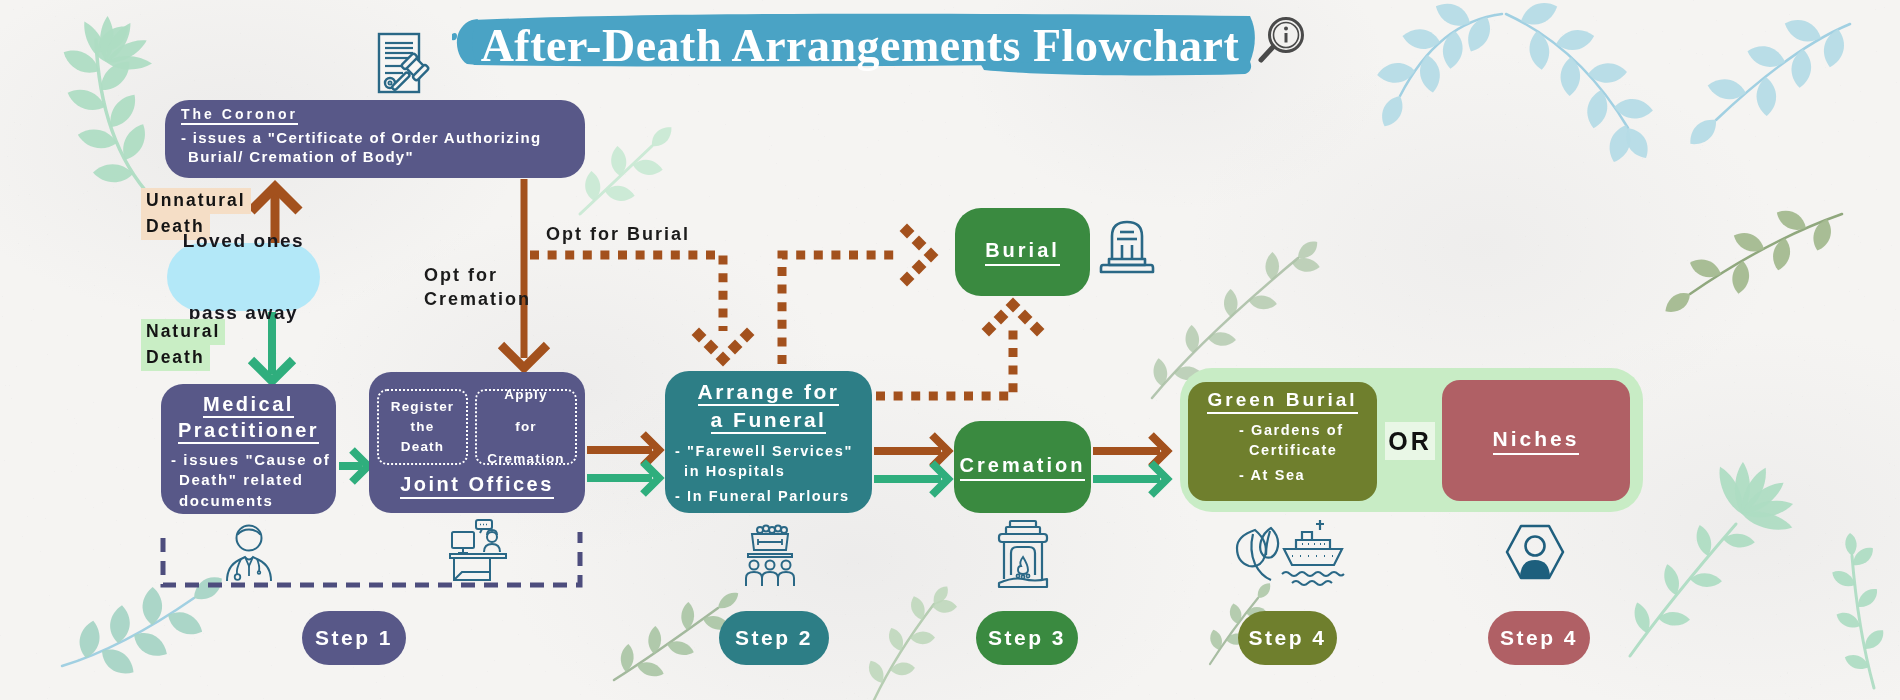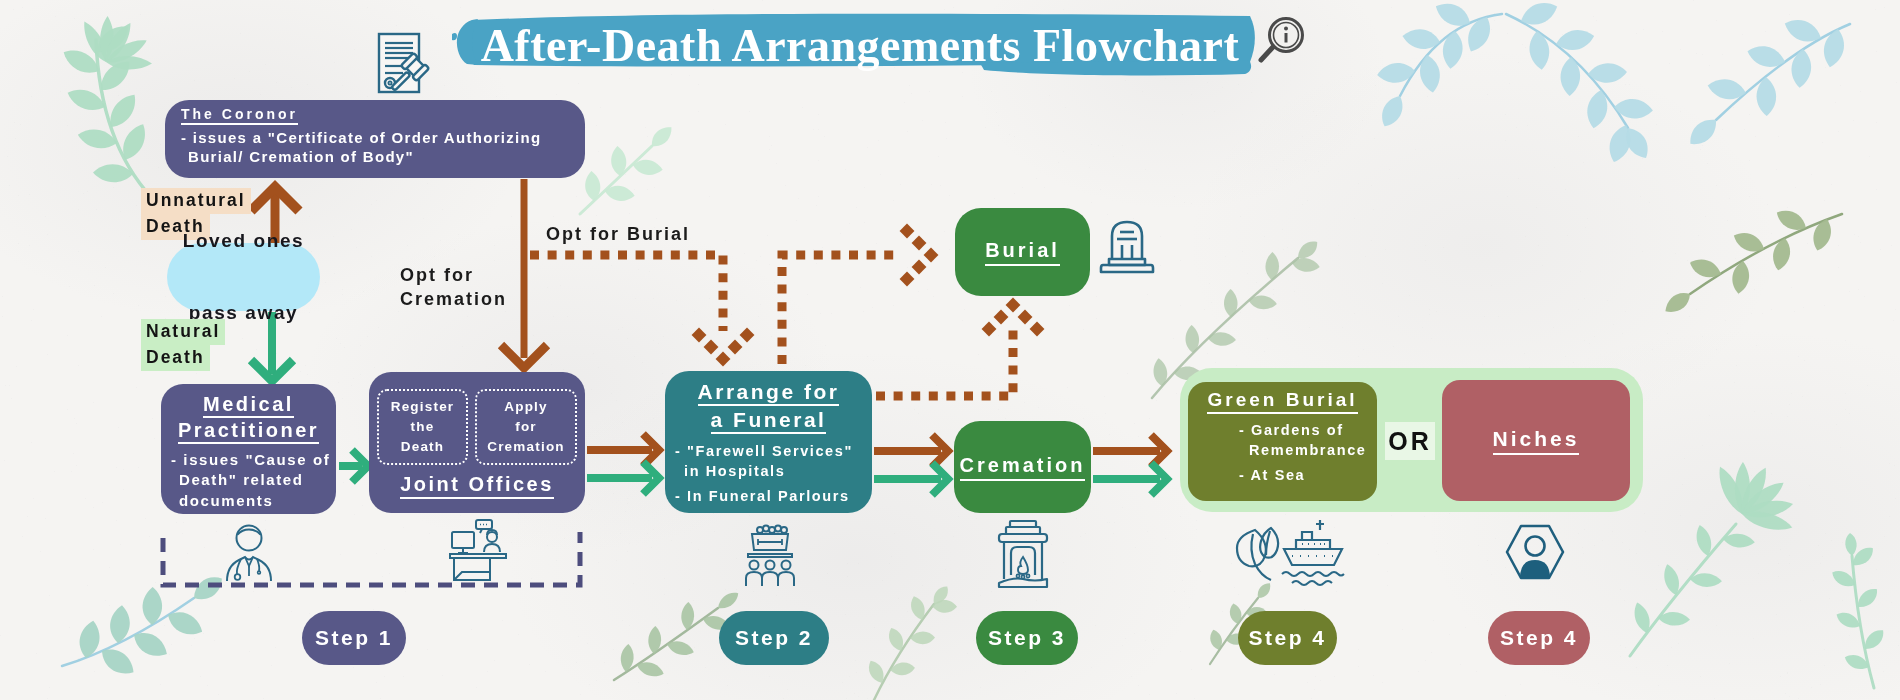--- a/index.html
+++ b/index.html
@@ -54,37 +54,37 @@
   #natural span { background:#c9eec5; }
 
   
   #loved { left:167px; top:243px; width:153px; height:68px; border-radius:34px; background:#b3e8f8;
            display:flex; flex-direction:column; align-items:center; justify-content:center;
            font-weight:bold; font-size:19px; letter-spacing:1.6px; color:#17171d; line-height:1.3;gap:47px; }
 
   
   .edge-label { font-weight:bold; font-size:18px; letter-spacing:2px; color:#1b1b1b; line-height:1.35; }
   #opt-burial { left:546px; top:222px; }
-  #opt-cremation { left:400px; top:263px; }
+  #opt-cremation { left:424px; top:263px; }
 
   
   #medical { left:161px; top:384px; width:175px; height:130px; border-radius:22px; padding-top:8px; text-align:center; }
   #medical .box-title { font-size:20px; line-height:1.2; letter-spacing:2.5px; }
   #medical .u { border-bottom-width:2px; padding-bottom:2px; }
   #medical .med-body { text-align:left; padding-left:10px; margin-top:6px; }
   #medical .body-line { font-size:15px; line-height:1.35; }
   #medical .body-line.ind { padding-left:8px; }
 
   
   #joint { left:369px; top:372px; width:216px; height:141px; border-radius:22px; }
   .subbox { position:absolute; border:2.5px dotted #fff; border-radius:10px; width:91px; height:76px; top:17px;
             display:flex; flex-direction:column; align-items:center; justify-content:center;
             font-weight:bold; font-size:13.5px; letter-spacing:1.2px; line-height:1.5; text-align:center; }
   #sub-register { left:8px; }
-  #sub-apply { left:106px; width:102px; }
+  #sub-apply { left:106px; width:102px;gap:12px; }
   #joint .box-title { position:absolute; left:0; right:0; top:101px; text-align:center; font-size:20px; letter-spacing:2.5px; }
   #joint .u { border-bottom-width:2px; padding-bottom:3px; }
 
   
   #arrange { left:665px; top:371px; width:207px; height:142px; border-radius:24px; padding-top:7px; text-align:center; }
   #arrange .box-title { font-size:21px; line-height:1.32; letter-spacing:2.5px; }
   #arrange .u { border-bottom-width:2px; padding-bottom:2px; }
   #arrange .arr-body { text-align:left; padding-left:10px; margin-top:7px; }
   #arrange .body-line { font-size:14.5px; line-height:1.4; }
   #arrange .body-line.ind { padding-left:9px; }
@@ -480,21 +480,21 @@
   <div class="abs node green" id="cremation">
     <div class="box-title"><span class="u">Cremation</span></div>
   </div>
 
   <div class="abs" id="mint"></div>
 
   <div class="abs node olive" id="green-burial">
     <div class="box-title"><span class="u">Green Burial</span></div>
     <div class="gb-body">
       <div class="body-line">- Gardens of</div>
-      <div class="body-line ind">Remembrance</div>
+      <div class="body-line ind">Certificate</div>
       <div class="body-line gap">- At Sea</div>
     </div>
   </div>
 
   <div class="abs" id="or-label">
     <span>OR</span>
   </div>
 
   <div class="abs node maroon" id="niches">
     <div class="box-title"><span class="u">Niches</span></div>

